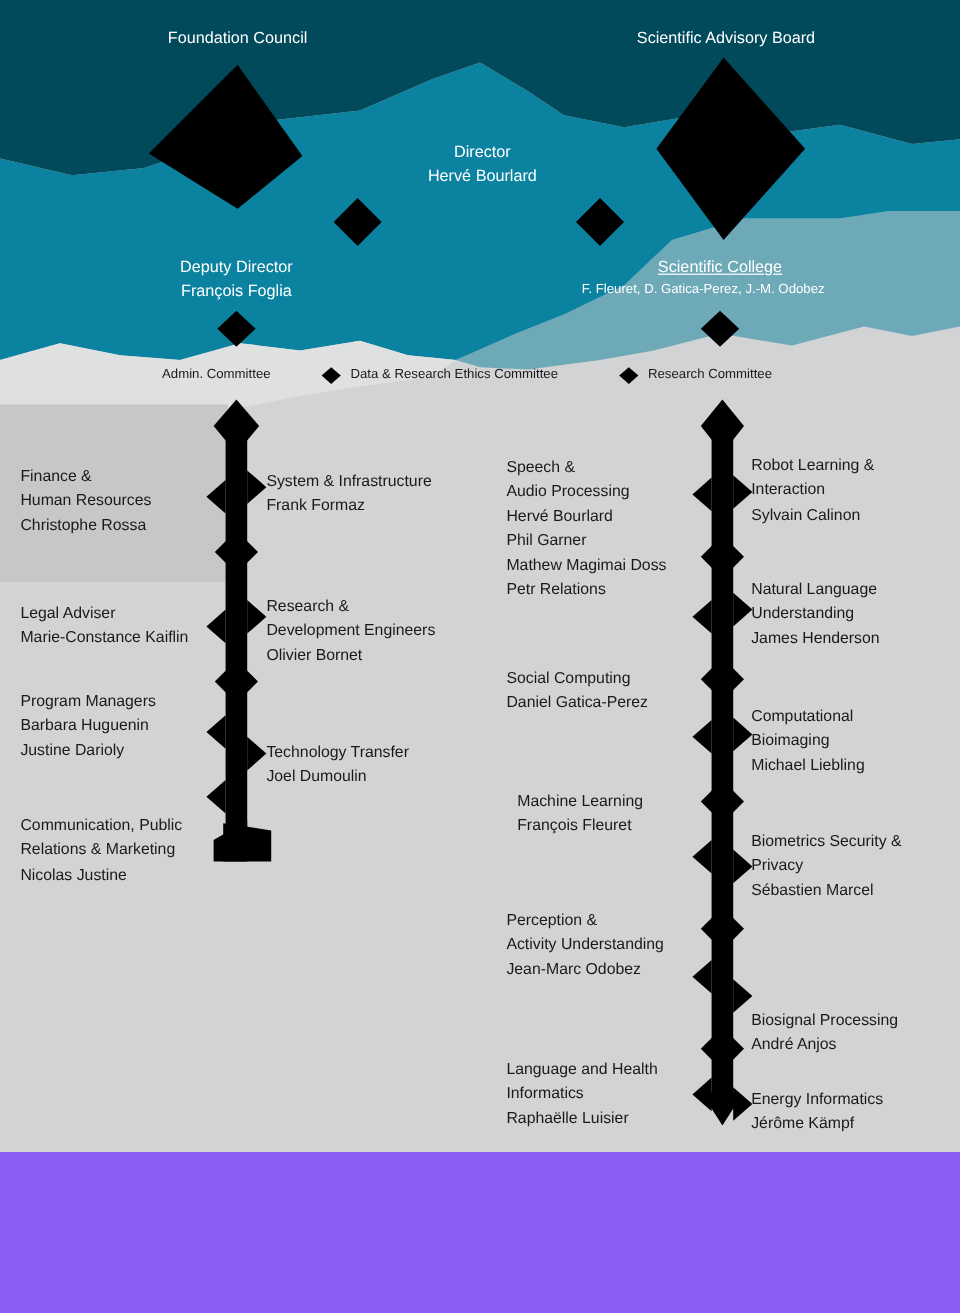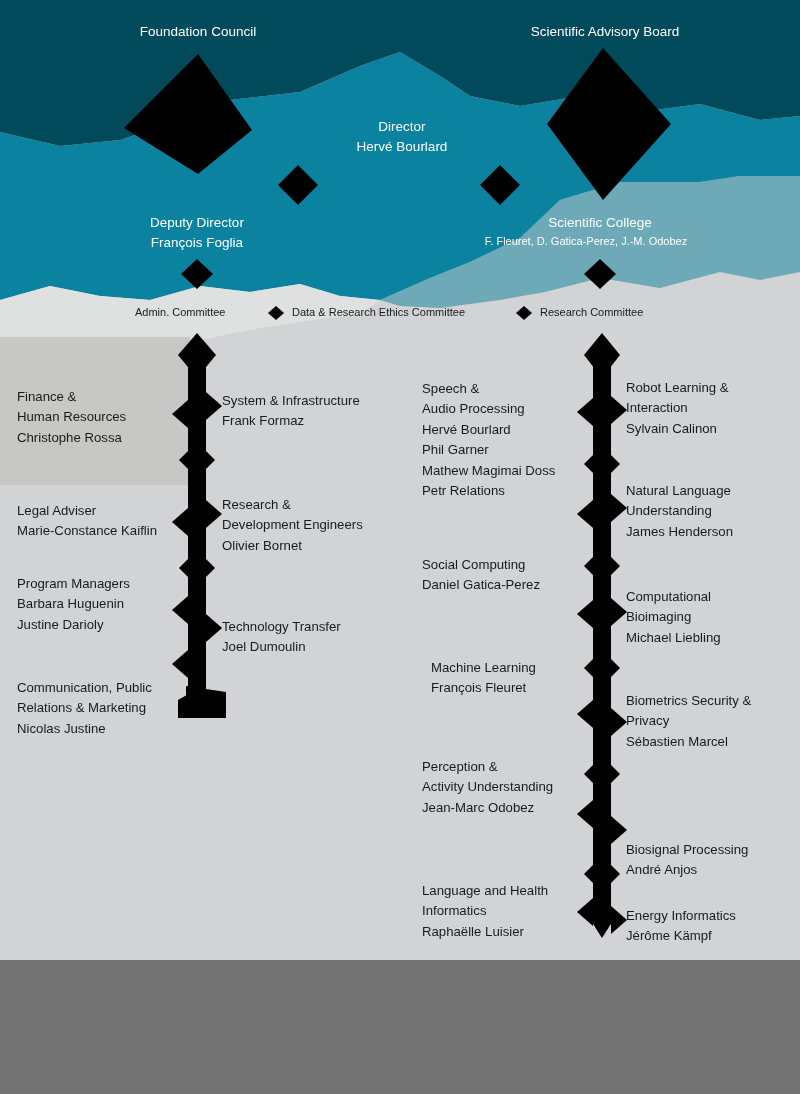--- a/index.html
+++ b/index.html
@@ -8,21 +8,21 @@
     padding: 0;
     background: #ffffff;
   }
   body {
     font-family: "Liberation Sans", sans-serif;
   }
   #stage {
     position: relative;
     width: 800px;
     height: 1094px;
-    background: #737373;
+    background: #8b5cf6;
     overflow: hidden;
   }
   #bg-svg {
     position: absolute;
     left: 0;
     top: 0;
     width: 800px;
     height: 1094px;
   }
   .lbl {
@@ -143,21 +143,21 @@
   <div class="lbl lbl-white" style="left:98px; top:23px; width:200px;">Foundation Council</div>
 
   <div class="lbl lbl-white" style="left:503px; top:23px; width:204px;">Scientific Advisory Board</div>
 
   <div class="lbl lbl-white" style="left:302px; top:118px; width:200px;">Director</div>
   <div class="lbl lbl-white" style="left:302px; top:138px; width:200px;">Hervé Bourlard</div>
 
   <div class="lbl lbl-white" style="left:97px; top:214px; width:200px;">Deputy Director</div>
   <div class="lbl lbl-white" style="left:97px; top:234px; width:200px;">François Foglia</div>
 
-  <div class="lbl lbl-white" style="left:450px; top:214px; width:300px;">Scientific College</div>
+  <div class="lbl lbl-white" style="left:450px; top:214px; width:300px;text-decoration:underline;">Scientific College</div>
   <div class="lbl lbl-white" style="left:436px; top:234px; width:300px; font-size:11px;">F. Fleuret, D. Gatica-Perez, J.-M. Odobez</div>
 
   <div class="lbl lbl-committee" style="left:135px; top:305px;">Admin. Committee</div>
   <div class="lbl lbl-committee" style="left:292px; top:305px;">Data &amp; Research Ethics Committee</div>
   <div class="lbl lbl-committee" style="left:540px; top:305px;">Research Committee</div>
 
   <div class="unit" style="left:17px; top:387px; width:170px;">
     <div>Finance &amp;</div>
     <div>Human Resources</div>
     <div>Christophe Rossa</div>

